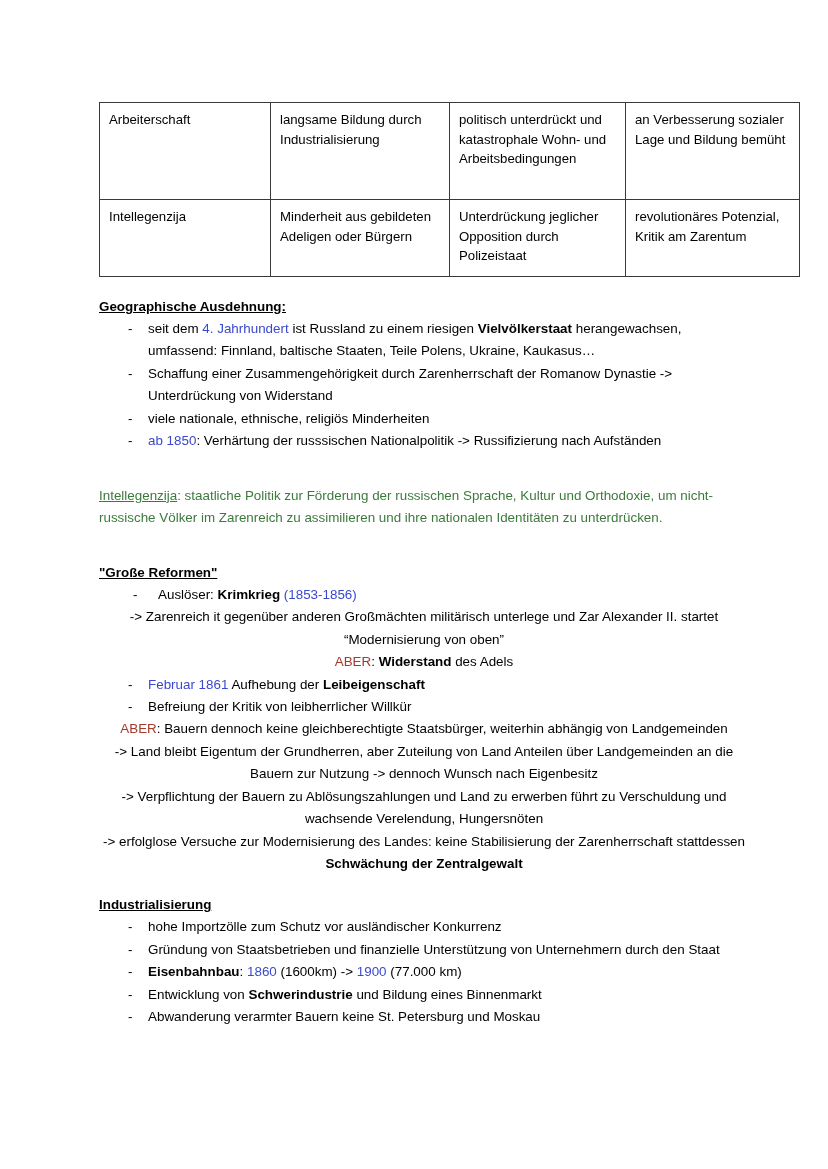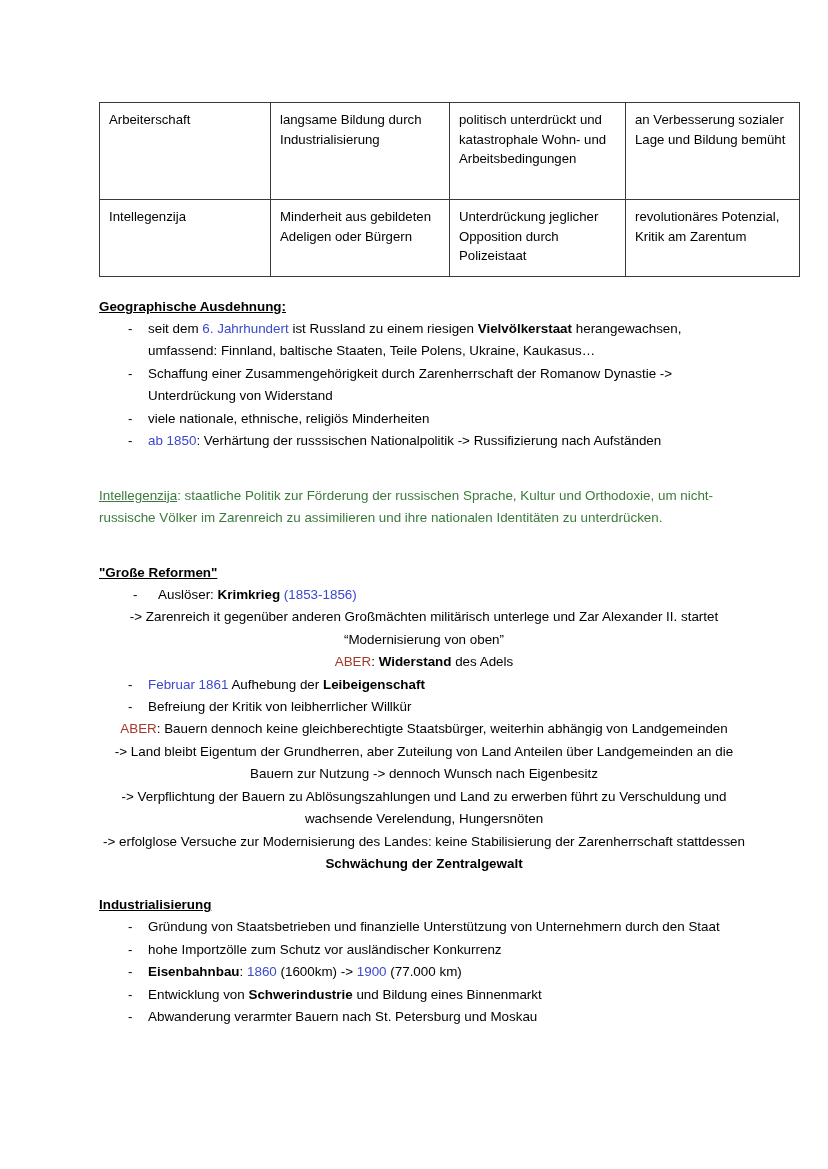--- a/index.html
+++ b/index.html
@@ -120,21 +120,21 @@
         <td class="c3">Unterdrückung jeglicher Opposition durch Polizeistaat</td>
         <td class="c4">revolutionäres Potenzial, Kritik am Zarentum</td>
       </tr>
     </tbody>
   </table>
 
   <div class="content">
 
     <p class="h">Geographische Ausdehnung:</p>
     <ul class="bl">
-      <li><span>seit dem </span><span class="blue">6. Jahrhundert</span><span> ist Russland zu einem riesigen </span><span class="b">Vielvölkerstaat</span><span> herangewachsen, umfassend: Finnland, baltische Staaten, Teile Polens, Ukraine, Kaukasus…</span></li>
+      <li><span>seit dem </span><span class="blue">4. Jahrhundert</span><span> ist Russland zu einem riesigen </span><span class="b">Vielvölkerstaat</span><span> herangewachsen, umfassend: Finnland, baltische Staaten, Teile Polens, Ukraine, Kaukasus…</span></li>
       <li>Schaffung einer Zusammengehörigkeit durch Zarenherrschaft der Romanow Dynastie -&gt; Unterdrückung von Widerstand</li>
       <li>viele nationale, ethnische, religiös Minderheiten</li>
       <li><span class="blue">ab 1850</span><span>: Verhärtung der russsischen Nationalpolitik -&gt; Russifizierung nach Aufständen</span></li>
     </ul>
 
     <div class="gap"></div>
 
     <p class="green-block"><u>Intellegenzija</u><span>: staatliche Politik zur Förderung der russischen Sprache, Kultur und Orthodoxie, um nicht- russische Völker im Zarenreich zu assimilieren und ihre nationalen Identitäten zu unterdrücken.</span></p>
 
     <div class="gap"></div>
@@ -151,21 +151,21 @@
     </ul>
     <p class="ln"><span class="red">ABER</span><span>: Bauern dennoch keine gleichberechtigte Staatsbürger, weiterhin abhängig von Landgemeinden</span></p>
     <p class="ln">-&gt; Land bleibt Eigentum der Grundherren, aber Zuteilung von Land Anteilen über Landgemeinden an die Bauern zur Nutzung -&gt; dennoch Wunsch nach Eigenbesitz</p>
     <p class="ln">-&gt; Verpflichtung der Bauern zu Ablösungszahlungen und Land zu erwerben führt zu Verschuldung und wachsende Verelendung, Hungersnöten</p>
     <p class="ln"><span>-&gt; erfolglose Versuche zur Modernisierung des Landes: keine Stabilisierung der Zarenherrschaft stattdessen </span><span class="b">Schwächung der Zentralgewalt</span></p>
 
     <div class="gap"></div>
 
     <p class="h">Industrialisierung</p>
     <ul class="bl">
+      <li>hohe Importzölle zum Schutz vor ausländischer Konkurrenz</li>
       <li>Gründung von Staatsbetrieben und finanzielle Unterstützung von Unternehmern durch den Staat</li>
-      <li>hohe Importzölle zum Schutz vor ausländischer Konkurrenz</li>
       <li><span class="b">Eisenbahnbau</span><span>: </span><span class="blue">1860</span><span> (1600km) -&gt; </span><span class="blue">1900</span><span> (77.000 km)</span></li>
       <li><span>Entwicklung von </span><span class="b">Schwerindustrie</span><span> und Bildung eines Binnenmarkt</span></li>
-      <li>Abwanderung verarmter Bauern nach St. Petersburg und Moskau</li>
+      <li>Abwanderung verarmter Bauern keine St. Petersburg und Moskau</li>
     </ul>
 
   </div>
 </div>
 
 </body></html>

